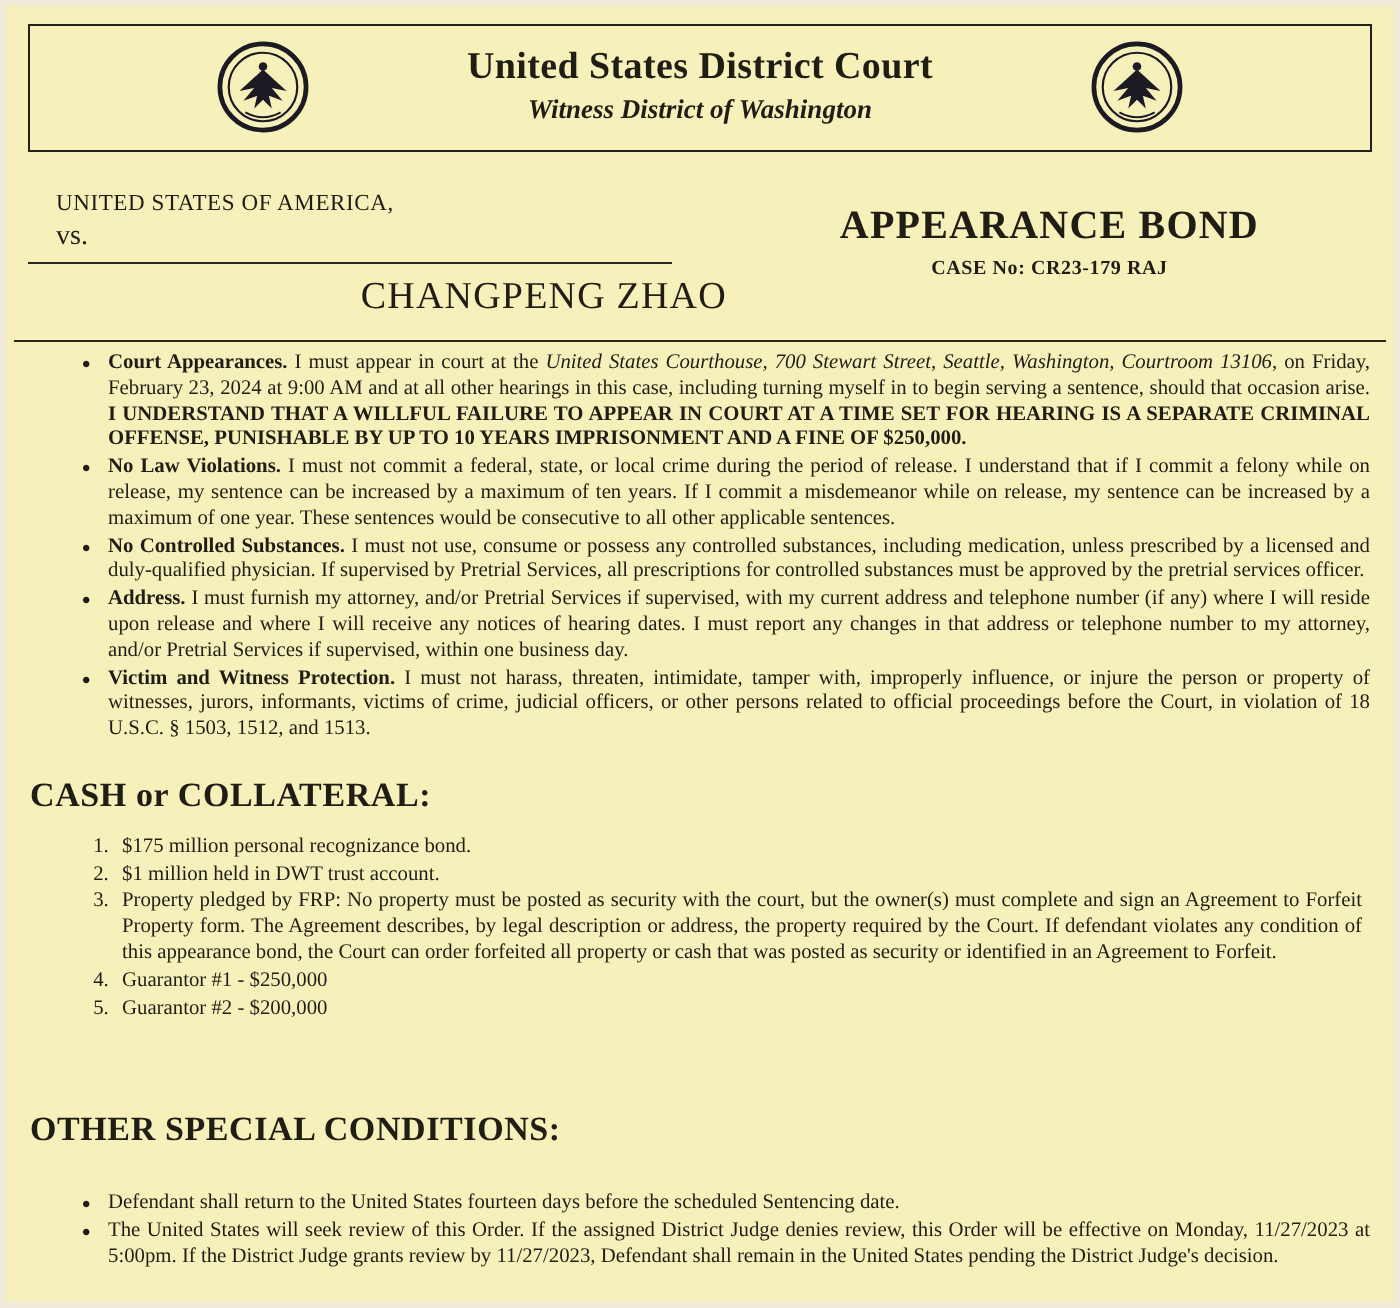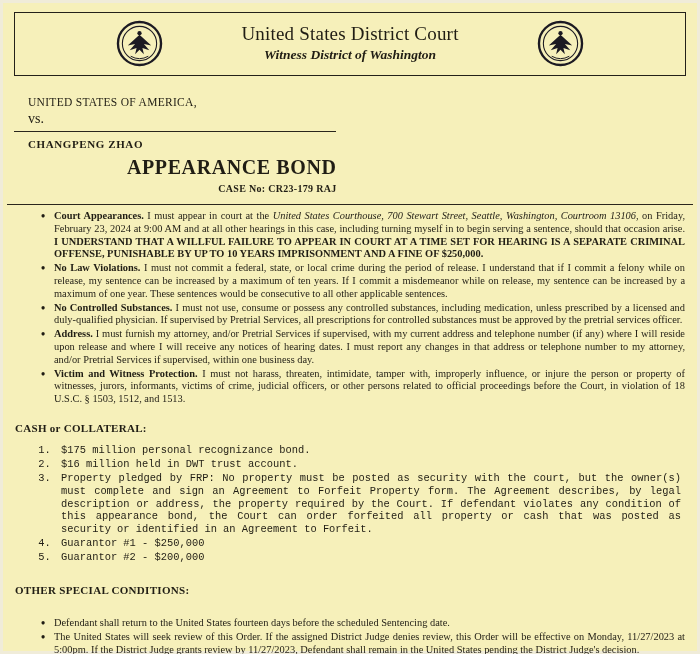--- a/index.html
+++ b/index.html
@@ -18,42 +18,41 @@
     margin:12px 14px 0 14px;
     border:1.6px solid #24211a;
     display:flex;align-items:center;justify-content:center;
     gap:78px;
     padding:7px 10px 8px 10px;
     background:#f6f0ba;
   }
   .seal{width:47px;height:47px;flex:0 0 auto;}
   .header-text{text-align:center;}
   .court-title{
-    font-size:19px;font-weight:normal;letter-spacing:.2px;
+    font-size:19px;font-weight:bold;letter-spacing:.2px;
     line-height:1.1;
   }
   .court-subtitle{
     font-size:13.5px;font-style:italic;font-weight:bold;
     margin-top:3px;
   }
   
   .caption{
     display:flex;
     margin:20px 14px 0 14px;
-    flex-direction:column;
   }
   .caption-left{width:52%;padding-left:14px;box-sizing:border-box;}
-  .caption-right{width:48%;text-align:right;padding-top:6px;box-sizing:border-box;}
+  .caption-right{width:48%;text-align:center;padding-top:6px;box-sizing:border-box;}
   .plaintiff{font-size:11.5px;letter-spacing:.3px;}
   .versus{font-size:14px;margin-top:3px;}
   .caption-rule{
     border:0;border-top:1.2px solid #2a261d;
     margin:4px 0 6px -14px;width:96%;
   }
-  .defendant{font-size:11px;font-weight:bold;letter-spacing:.6px;}
+  .defendant{font-size:19px;font-weight:normal;letter-spacing:.6px;text-align:right;}
   .bond-title{font-size:20px;font-weight:bold;letter-spacing:.6px;}
   .case-no{font-size:10px;font-weight:bold;margin-top:4px;letter-spacing:.3px;}
   .full-rule{
     border:0;border-top:1.4px solid #2a261d;
     margin:10px 7px 0 7px;
   }
   
   .body-text{
     padding:3px 13px 0 13px;
     font-size:10.4px;line-height:1.23;
@@ -67,41 +66,41 @@
     text-align:justify;margin-bottom:1px;
   }
   ul.conditions li::before{
     content:"\2022";position:absolute;left:0;top:-1px;
     font-size:12px;font-weight:bold;
   }
   .cond-title{font-weight:bold;}
   .seg-bold{font-weight:bold;}
   .seg-italic{font-style:italic;}
   .section-heading{
-    font-weight:bold;font-size:11px;letter-spacing:.3px;
+    font-weight:bold;font-size:17px;letter-spacing:.3px;
     margin:16px 0 0 2px;
   }
   ol.collateral{
     margin:9px 0 0 0;padding:0 6px 0 44px;
   }
   ol.collateral li{
-    text-align:justify;margin-bottom:1px;padding-left:4px;font-family:Liberation Mono, monospace;
+    text-align:justify;margin-bottom:1px;padding-left:4px;
   }
   ul.special{
     list-style:none;margin:20px 0 0 0;padding:0 2px 0 28px;
   }
   ul.special li{
     position:relative;padding-left:13px;
     text-align:justify;margin-bottom:1px;
   }
   ul.special li::before{
     content:"\2022";position:absolute;left:0;top:-1px;
     font-size:12px;font-weight:bold;
   }
-  .special-gap{margin-top:20px;}
+  .special-gap{margin-top:44px;}
 </style>
 </head>
 <body>
 
 <svg width="0" height="0" style="position:absolute">
   <defs>
     <g id="seal-def">
       <circle cx="24" cy="24" r="22" fill="none" stroke="#1c1a22" stroke-width="2.4"></circle>
       <circle cx="24" cy="24" r="17.5" fill="none" stroke="#1c1a22" stroke-width="1.1"></circle>
       <circle cx="24" cy="13.5" r="2.2" fill="#1c1a22"></circle>
@@ -147,21 +146,21 @@
         <li><span class="cond-title">Court Appearances.</span><span class="seg-normal"> I must appear in court at the </span><span class="seg-italic">United States Courthouse, 700 Stewart Street, Seattle, Washington, Courtroom 13106</span><span class="seg-normal">, on Friday, February 23, 2024 at 9:00 AM and at all other hearings in this case, including turning myself in to begin serving a sentence, should that occasion arise. </span><span class="seg-bold">I UNDERSTAND THAT A WILLFUL FAILURE TO APPEAR IN COURT AT A TIME SET FOR HEARING IS A SEPARATE CRIMINAL OFFENSE, PUNISHABLE BY UP TO 10 YEARS IMPRISONMENT AND A FINE OF $250,000.</span></li>
         <li><span class="cond-title">No Law Violations.</span><span class="seg-normal"> I must not commit a federal, state, or local crime during the period of release. I understand that if I commit a felony while on release, my sentence can be increased by a maximum of ten years. If I commit a misdemeanor while on release, my sentence can be increased by a maximum of one year. These sentences would be consecutive to all other applicable sentences.</span></li>
         <li><span class="cond-title">No Controlled Substances.</span><span class="seg-normal"> I must not use, consume or possess any controlled substances, including medication, unless prescribed by a licensed and duly-qualified physician. If supervised by Pretrial Services, all prescriptions for controlled substances must be approved by the pretrial services officer.</span></li>
         <li><span class="cond-title">Address.</span><span class="seg-normal"> I must furnish my attorney, and/or Pretrial Services if supervised, with my current address and telephone number (if any) where I will reside upon release and where I will receive any notices of hearing dates. I must report any changes in that address or telephone number to my attorney, and/or Pretrial Services if supervised, within one business day.</span></li>
         <li><span class="cond-title">Victim and Witness Protection.</span><span class="seg-normal"> I must not harass, threaten, intimidate, tamper with, improperly influence, or injure the person or property of witnesses, jurors, informants, victims of crime, judicial officers, or other persons related to official proceedings before the Court, in violation of 18 U.S.C. § 1503, 1512, and 1513.</span></li>
       </ul>
 
     <div class="section-heading">CASH or COLLATERAL:</div>
     <ol class="collateral">
         <li>$175 million personal recognizance bond.</li>
-        <li>$16 million held in DWT trust account.</li>
+        <li>$1 million held in DWT trust account.</li>
         <li>Property pledged by FRP: No property must be posted as security with the court, but the owner(s) must complete and sign an Agreement to Forfeit Property form. The Agreement describes, by legal description or address, the property required by the Court. If defendant violates any condition of this appearance bond, the Court can order forfeited all property or cash that was posted as security or identified in an Agreement to Forfeit.</li>
         <li>Guarantor #1 - $250,000</li>
         <li>Guarantor #2 - $200,000</li>
       </ol>
 
     <div class="section-heading special-gap">OTHER SPECIAL CONDITIONS:</div>
     <ul class="special">
         <li>Defendant shall return to the United States fourteen days before the scheduled Sentencing date.</li>
         <li>The United States will seek review of this Order. If the assigned District Judge denies review, this Order will be effective on Monday, 11/27/2023 at 5:00pm. If the District Judge grants review by 11/27/2023, Defendant shall remain in the United States pending the District Judge's decision.</li>
       </ul>

